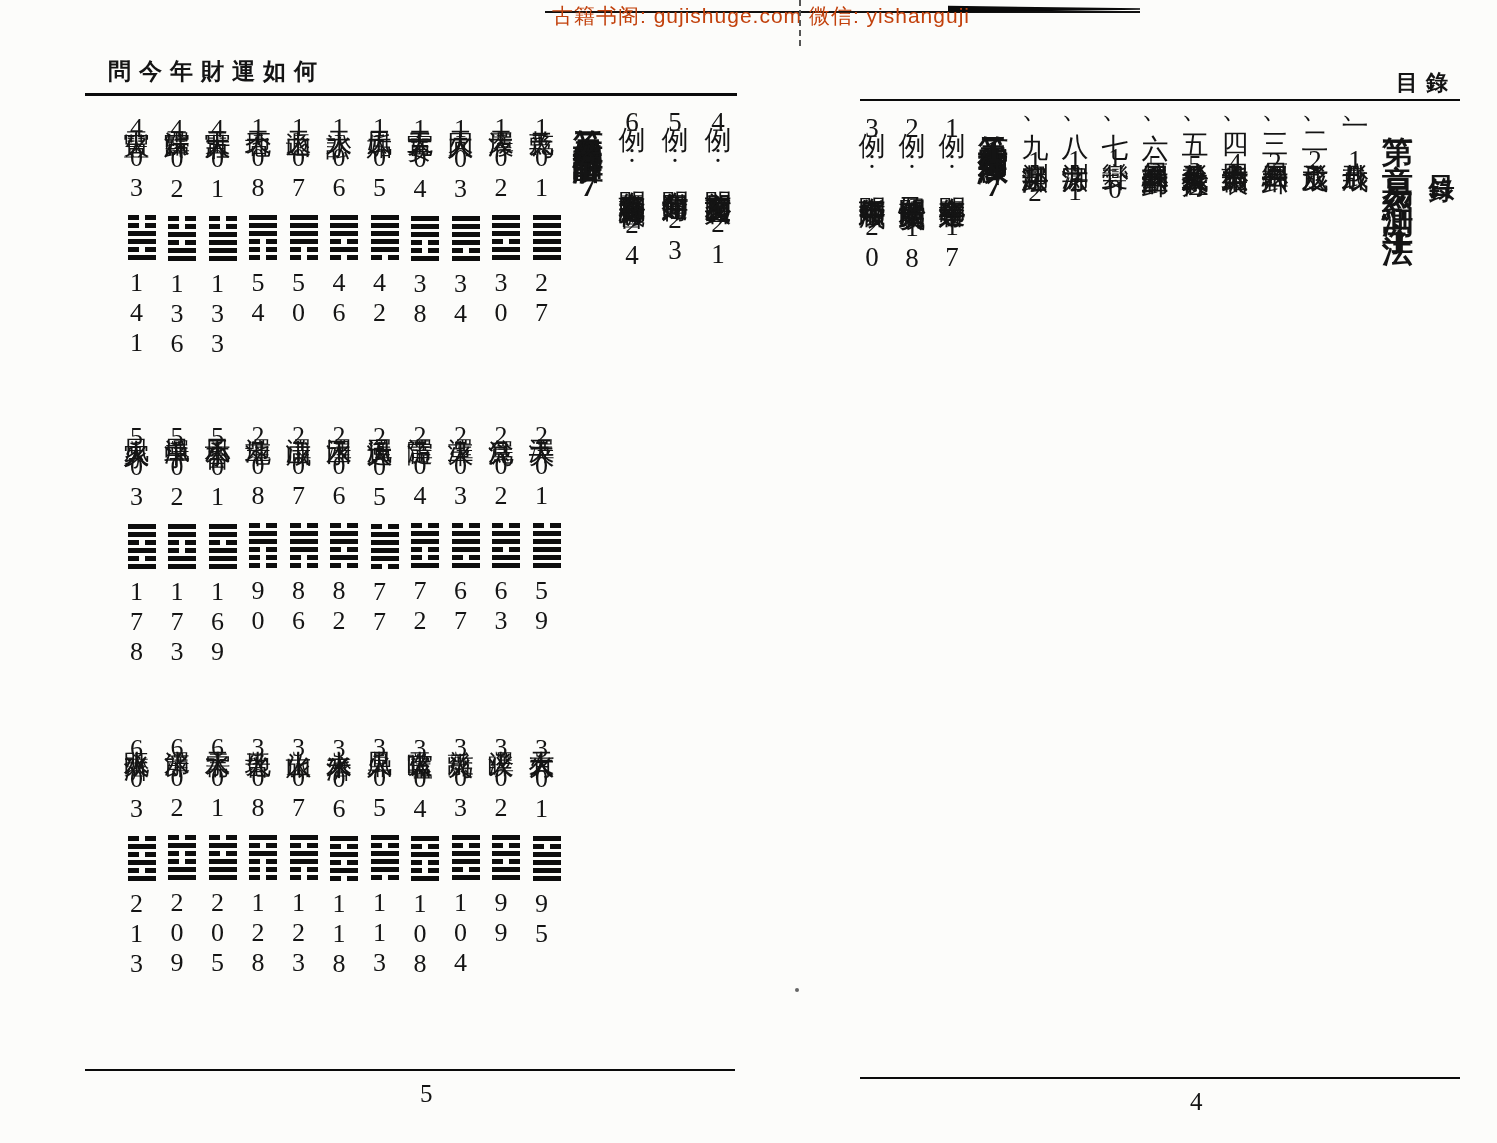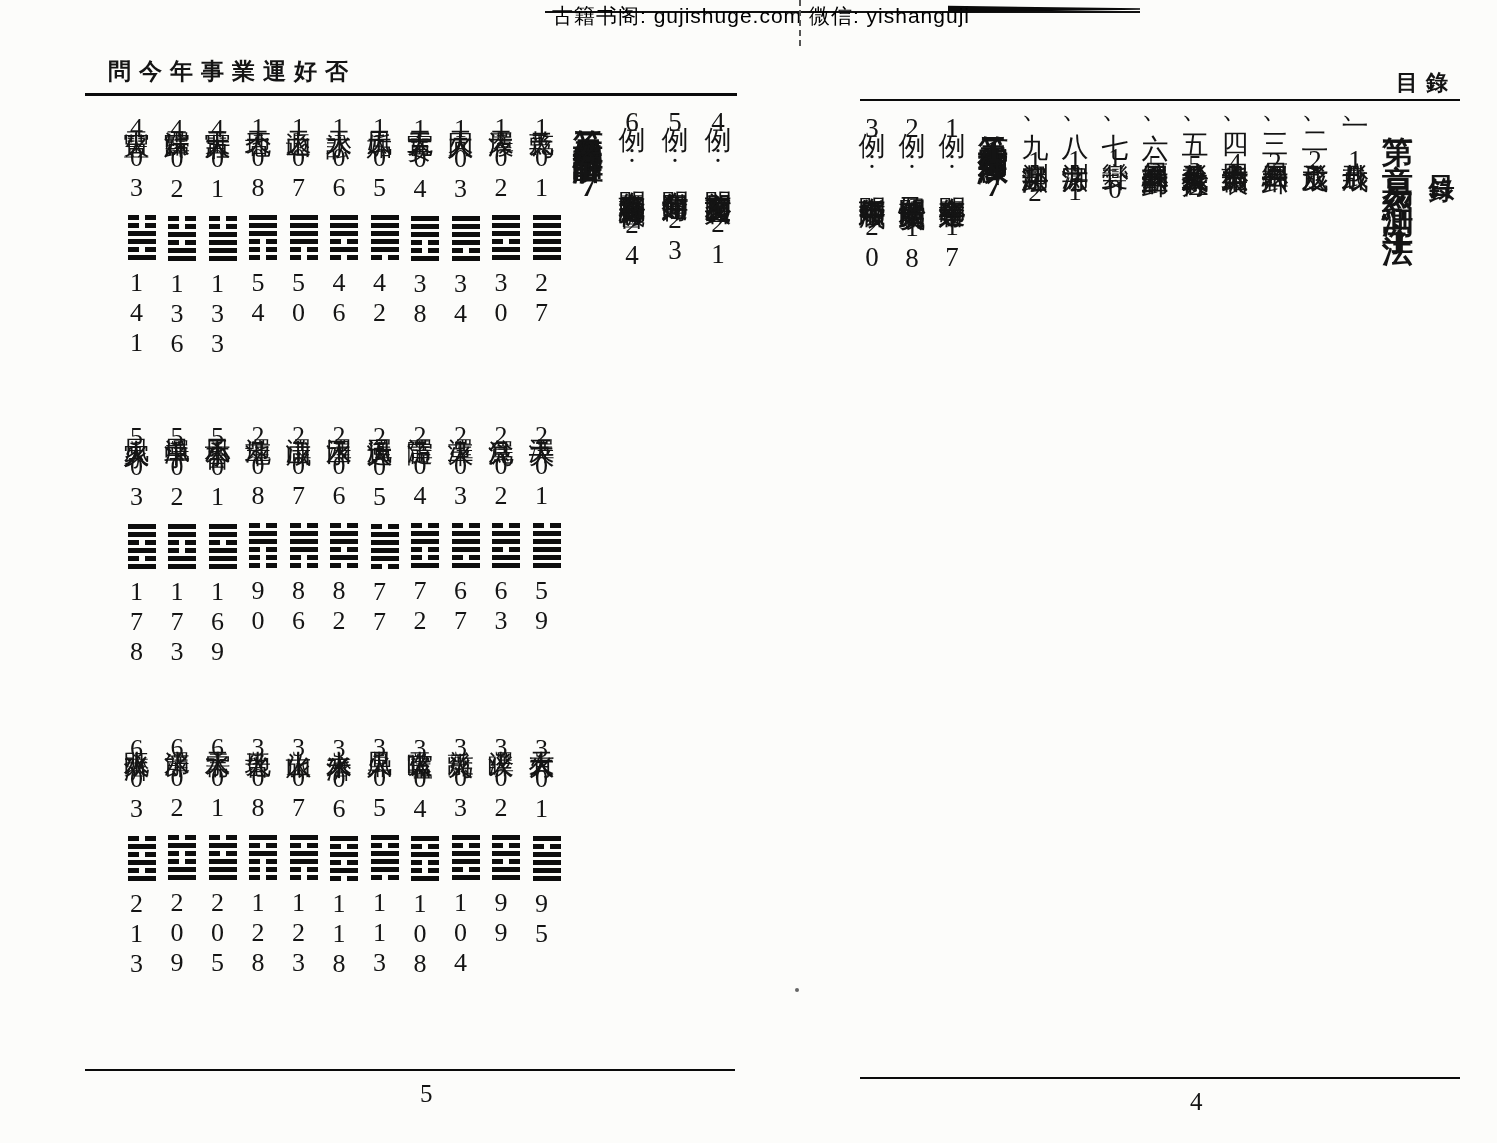--- a/index.html
+++ b/index.html
@@ -5,21 +5,21 @@
   html,body{margin:0;padding:0;}
   body{
     width:1497px;height:1143px;position:relative;overflow:hidden;
     background:#fcfcfa;color:#141414;
     font-family:"Liberation Serif","DejaVu Serif",serif;
   }
   
   .watermark{
     position:absolute;left:552px;top:2px;
     font-family:"Liberation Sans","DejaVu Sans",sans-serif;
-    font-size:21px;letter-spacing:1px;color:#000000;white-space:nowrap;
+    font-size:21px;letter-spacing:1px;color:#c2410c;white-space:nowrap;
   }
   .wm-line{position:absolute;left:545px;top:11px;width:595px;height:2px;background:#111;}
   .wm-line-thick{position:absolute;left:948px;top:5px;width:192px;height:8px;background:#0a0a0a;
     clip-path:polygon(0 10%,100% 42%,100% 58%,0 95%);}
   .wm-dash{position:absolute;left:799px;top:0;height:46px;width:0;border-left:2px dashed #555;}
   .dot-artifact{position:absolute;left:795px;top:988px;width:4px;height:4px;background:#666;border-radius:50%;}
   
   .rule{position:absolute;background:#0b0b0b;}
   .rule-top-left{left:85px;top:93px;width:652px;height:3px;}
   .rule-bottom-left{left:85px;top:1069px;width:650px;height:2px;}
@@ -67,21 +67,21 @@
 </style>
 </head>
 <body>
 
 <div class="wm-line"></div>
 <div class="wm-line-thick"></div>
 <div class="watermark">古籍书阁: gujishuge.com 微信: yishanguji</div>
 <div class="wm-dash"></div>
 <div class="dot-artifact"></div>
 
-<div class="page-header-left">問今年事業運好否</div>
+<div class="page-header-left">問今年財運如何</div>
 <div class="rule rule-top-left"></div>
 
 <div class="vcols left-toc">
     <div class="c-normal">例4:問新交之女朋友可長久否　21</div>
     <div class="c-normal">例5:問今年財運如何　23</div>
     <div class="c-normal">例6:問今年職務調升是否有機會　24</div>
     <div class="c-chapter">第三章易經白話註解27</div>
   </div>
 
 <div class="band band1">

